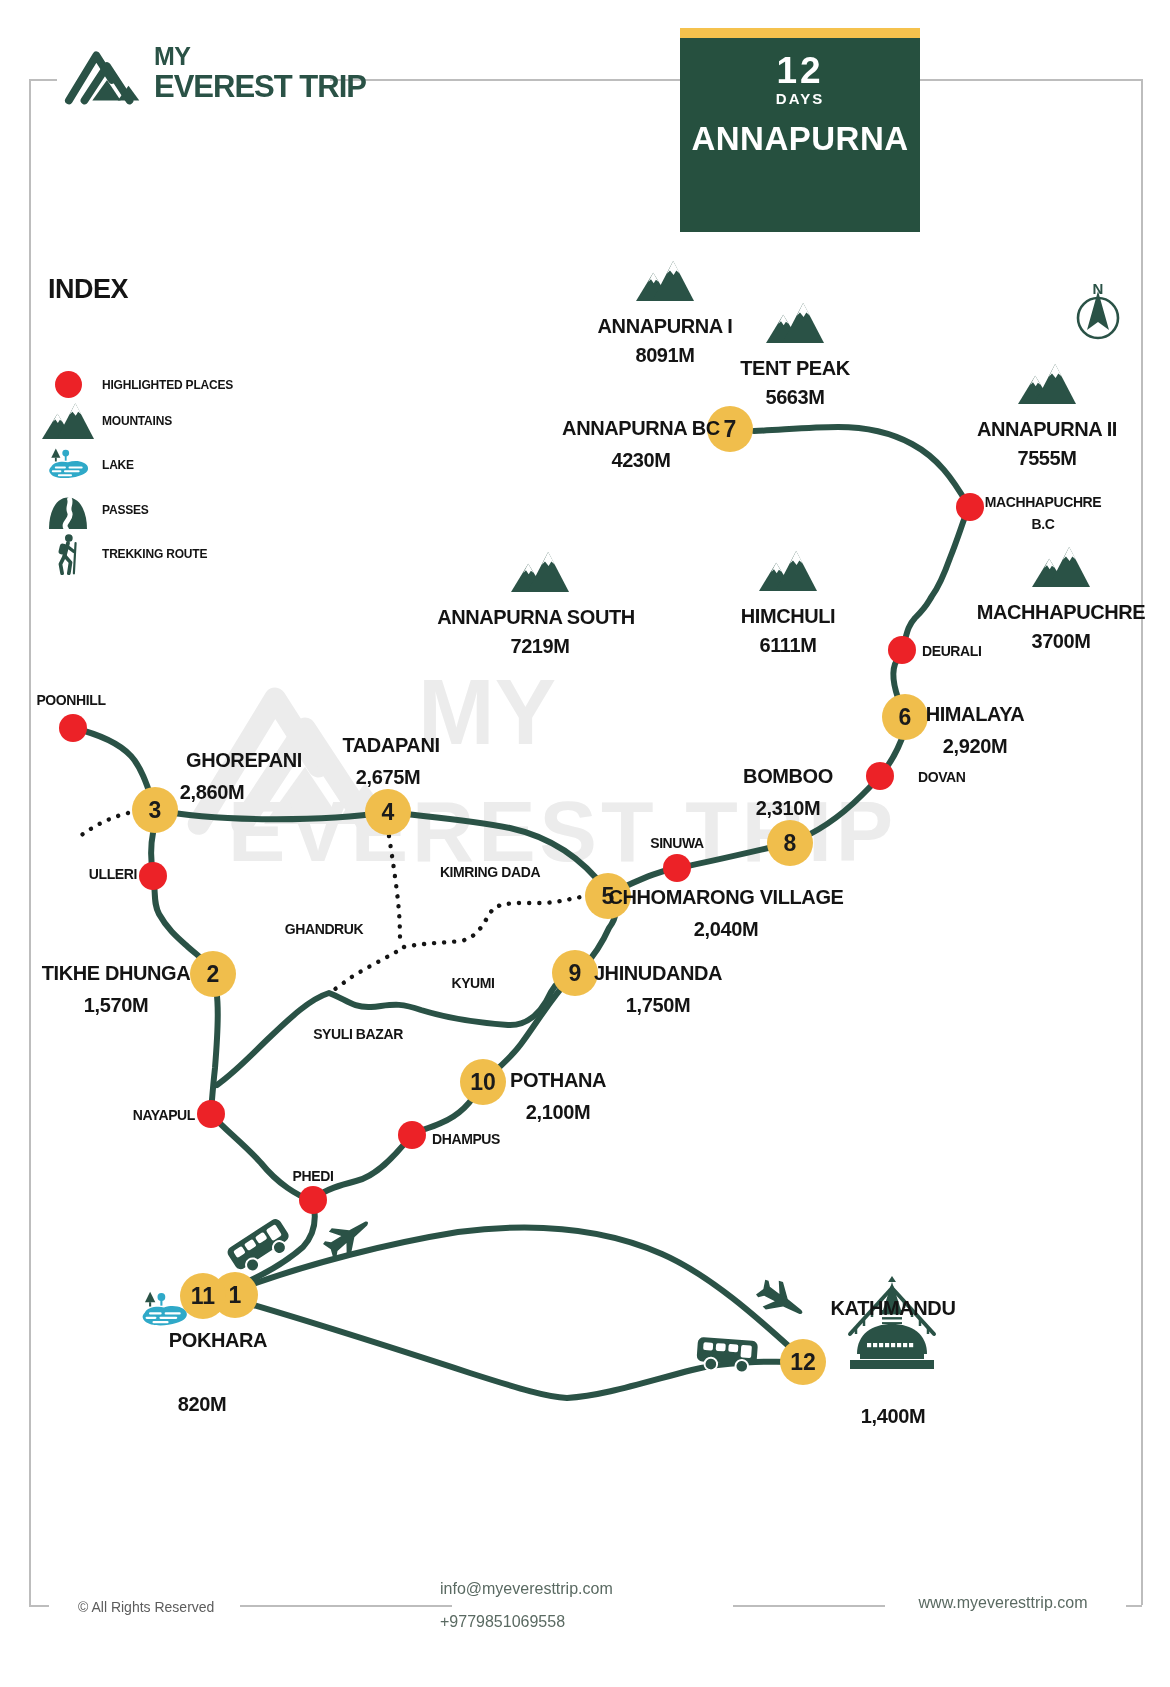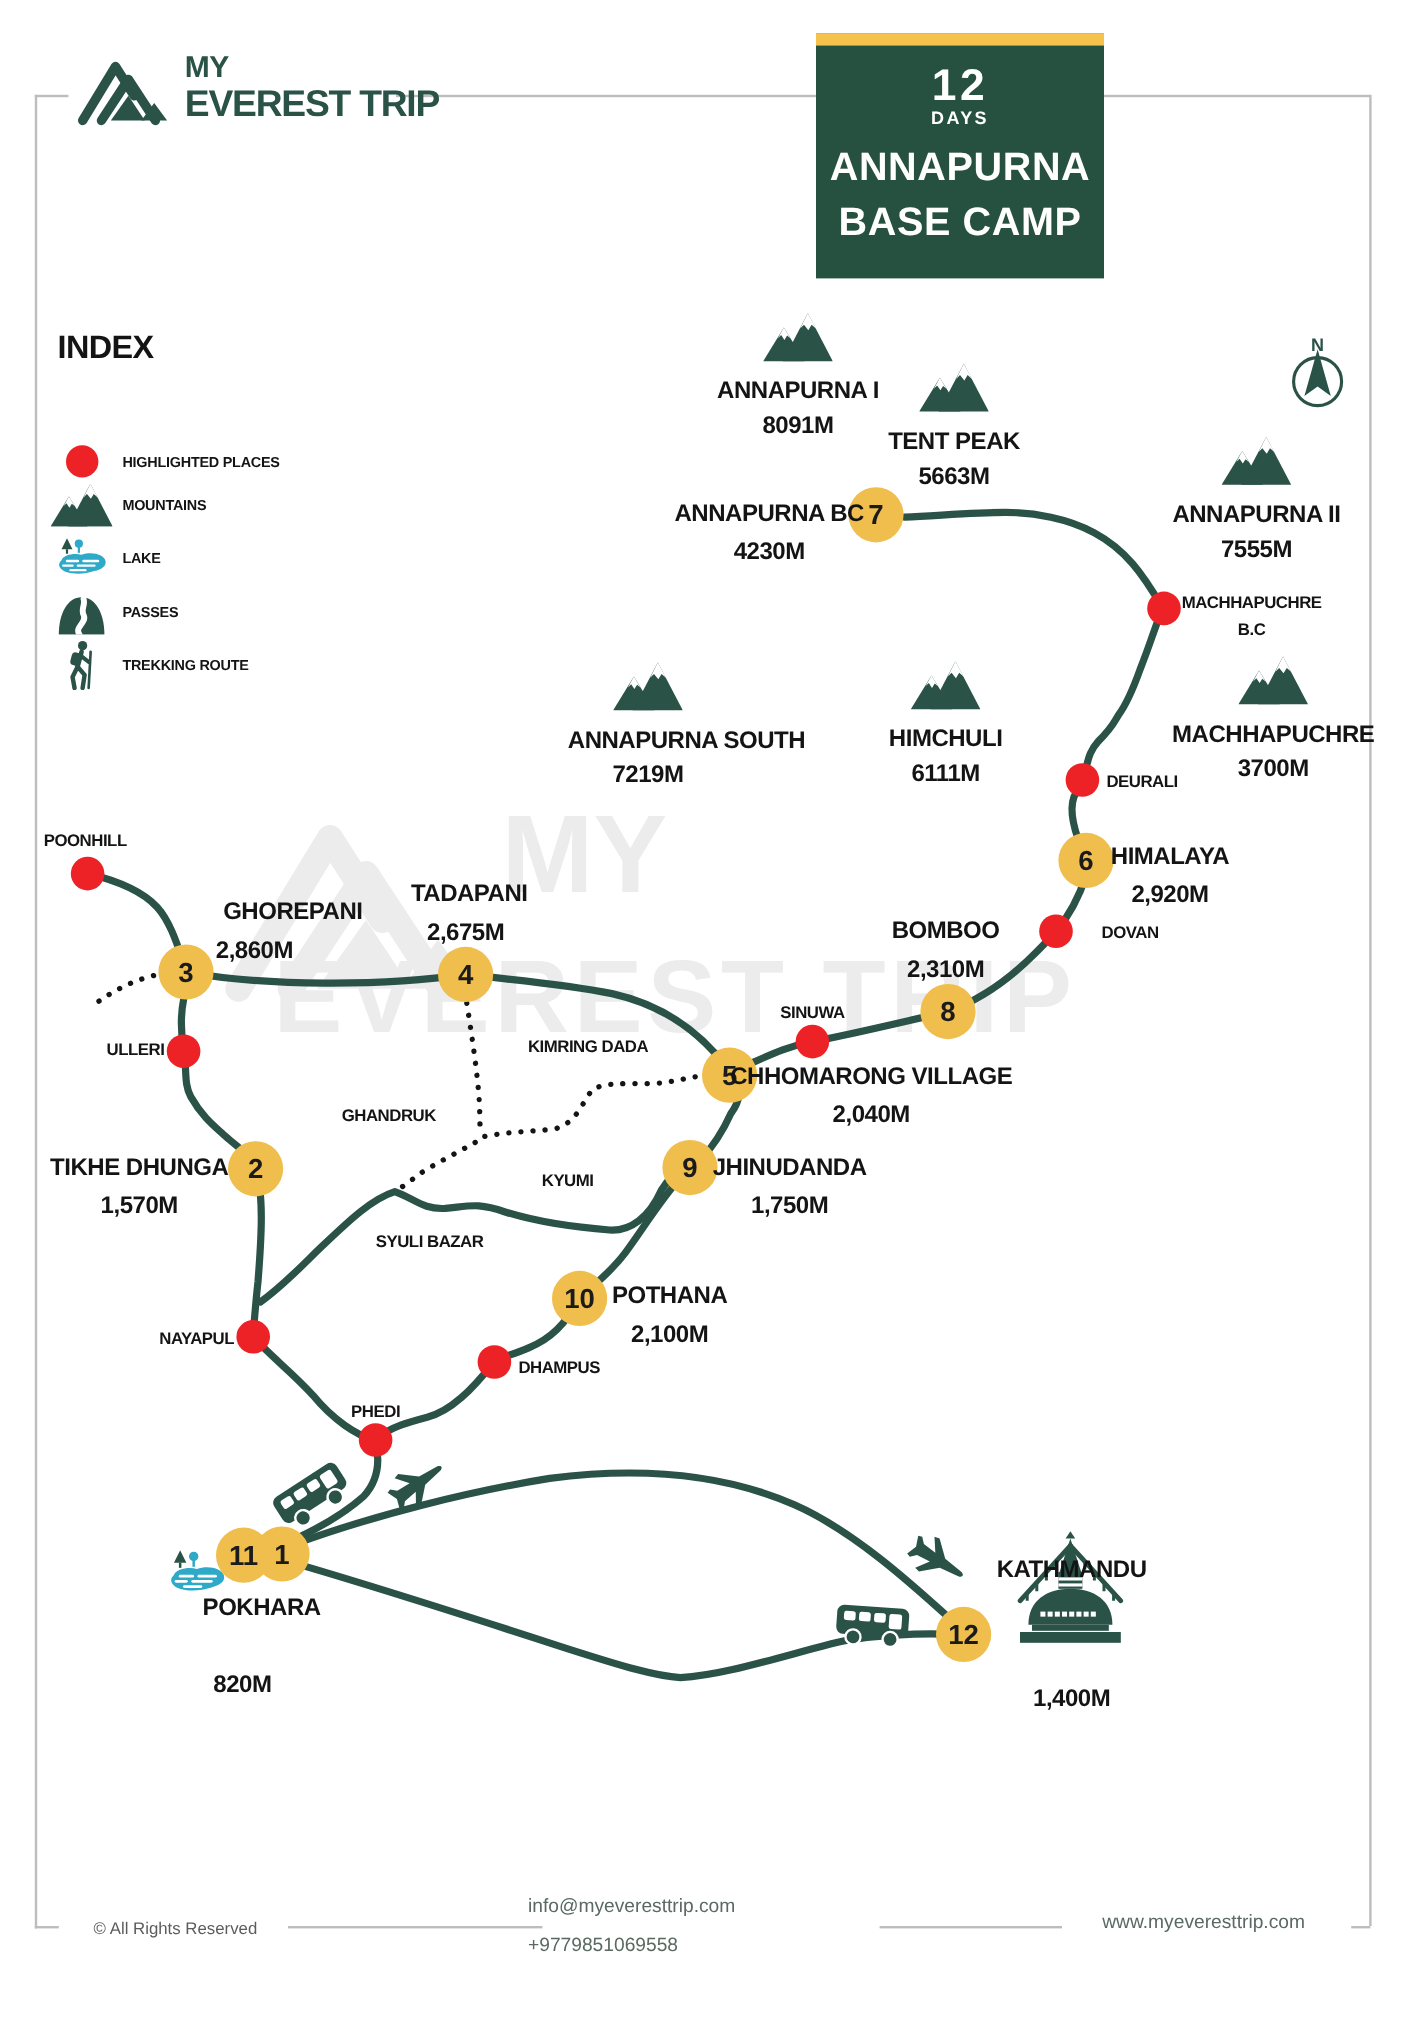--- a/index.html
+++ b/index.html
@@ -231,21 +231,21 @@
     <use href="#sym-lake" x="138" y="1290" width="52" height="40"></use>
   </svg>
 
   <div id="marker-layer">
       <div class="lbl lbl-mtn" style="left: 665px; top: 326px; transform: translate(-50%, -50%);">ANNAPURNA I</div>
       <div class="lbl lbl-mtn" style="left: 665px; top: 355px; transform: translate(-50%, -50%);">8091M</div>
       <div class="lbl lbl-mtn" style="left: 795px; top: 368px; transform: translate(-50%, -50%);">TENT PEAK</div>
       <div class="lbl lbl-mtn" style="left: 795px; top: 397px; transform: translate(-50%, -50%);">5663M</div>
       <div class="lbl lbl-mtn" style="left: 1047px; top: 429px; transform: translate(-50%, -50%);">ANNAPURNA II</div>
       <div class="lbl lbl-mtn" style="left: 1047px; top: 458px; transform: translate(-50%, -50%);">7555M</div>
-      <div class="lbl lbl-mtn" style="left: 572px; top: 617px; transform: translate(-50%, -50%);">ANNAPURNA SOUTH</div>
+      <div class="lbl lbl-mtn" style="left: 536px; top: 617px; transform: translate(-50%, -50%);">ANNAPURNA SOUTH</div>
       <div class="lbl lbl-mtn" style="left: 540px; top: 646px; transform: translate(-50%, -50%);">7219M</div>
       <div class="lbl lbl-mtn" style="left: 788px; top: 616px; transform: translate(-50%, -50%);">HIMCHULI</div>
       <div class="lbl lbl-mtn" style="left: 788px; top: 645px; transform: translate(-50%, -50%);">6111M</div>
       <div class="lbl lbl-mtn" style="left: 1061px; top: 612px; transform: translate(-50%, -50%);">MACHHAPUCHRE</div>
       <div class="lbl lbl-mtn" style="left: 1061px; top: 641px; transform: translate(-50%, -50%);">3700M</div>
       <div class="day-circle" style="left: 235px; top: 1295px;">1</div>
       <div class="day-circle" style="left: 203px; top: 1296px;">11</div>
       <div class="day-circle" style="left: 213px; top: 974px;">2</div>
       <div class="day-circle" style="left: 155px; top: 810px;">3</div>
       <div class="day-circle" style="left: 388px; top: 812px;">4</div>
@@ -312,21 +312,20 @@
       <div class="logo-top">MY</div>
       <div class="logo-bottom">EVEREST TRIP</div>
     </div>
   </div>
 
   <div class="badge">
     <div class="badge-bar"></div>
     <div class="badge-days">12</div>
     <div class="badge-days-label">DAYS</div>
     <div class="badge-t1">ANNAPURNA</div>
-    <div class="badge-t2">BASE CAMP</div>
   </div>
 
   <div class="index-title">INDEX</div>
   <div class="idx-row" style="top:371px;">
     <div class="idx-ic">
         <div class="leg-red"></div>
       </div>
     <div class="idx-label">HIGHLIGHTED PLACES</div>
   </div>
   <div class="idx-row" style="top:403px;justify-content:center;">

